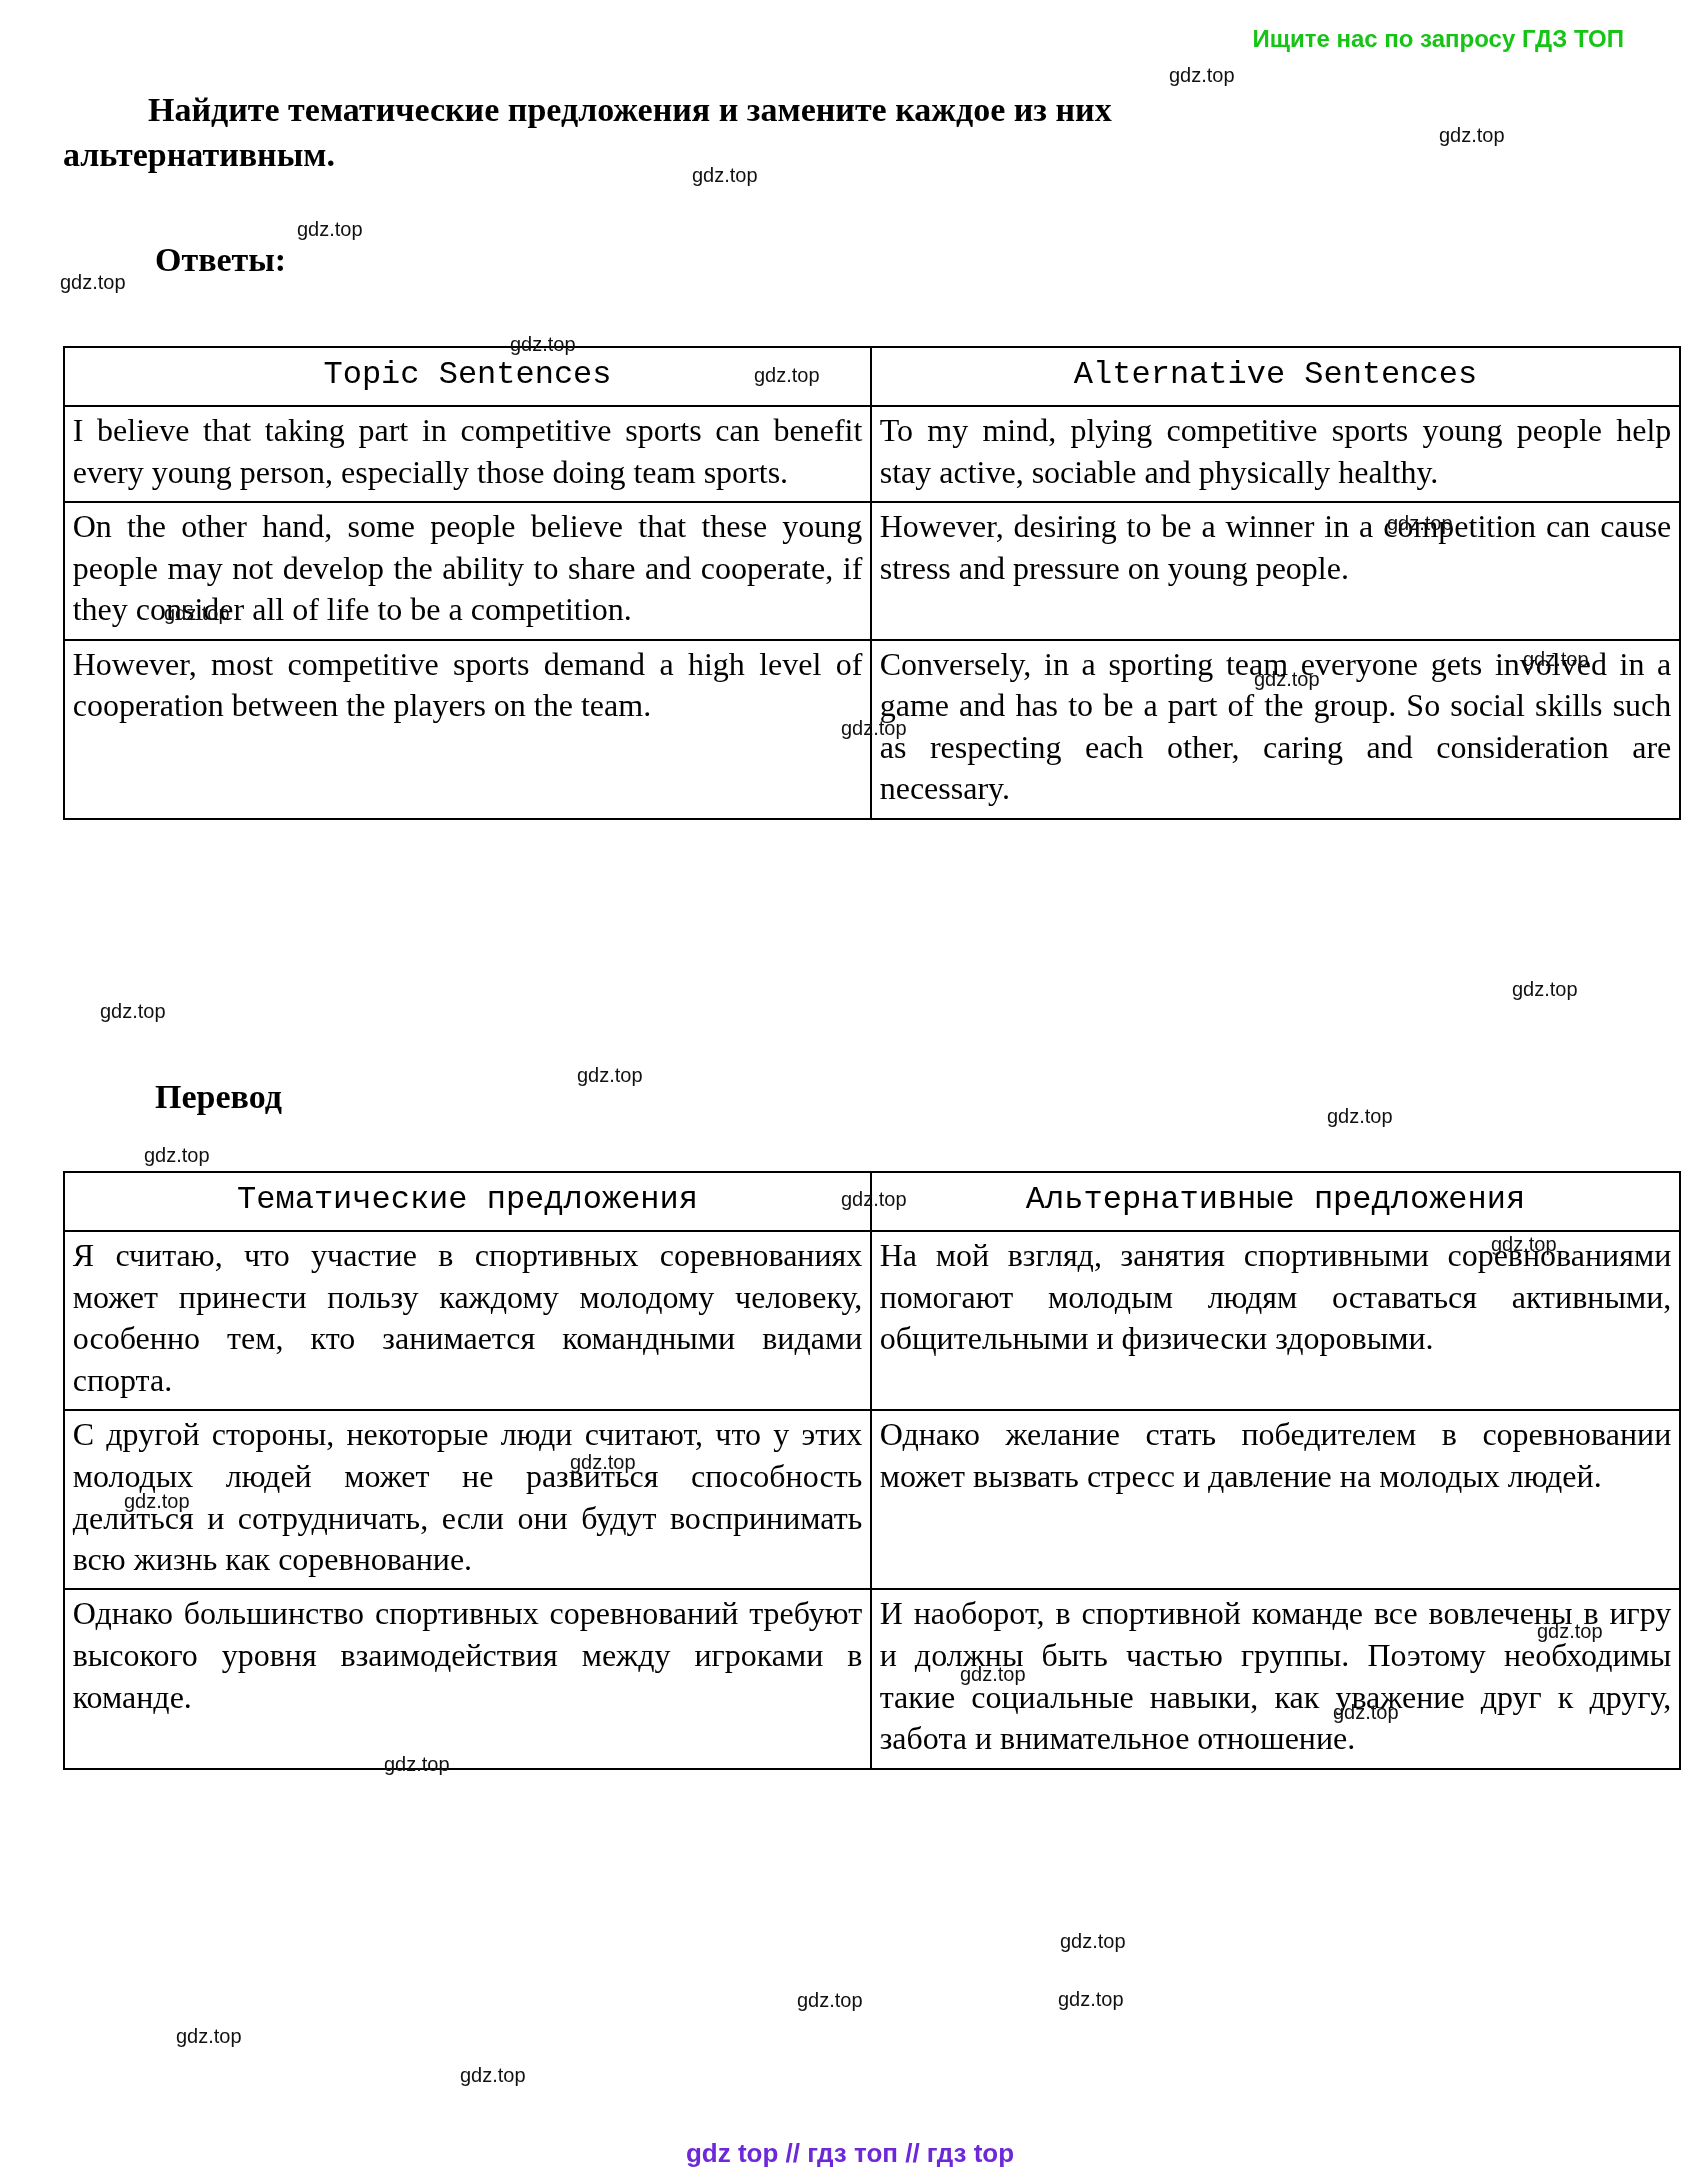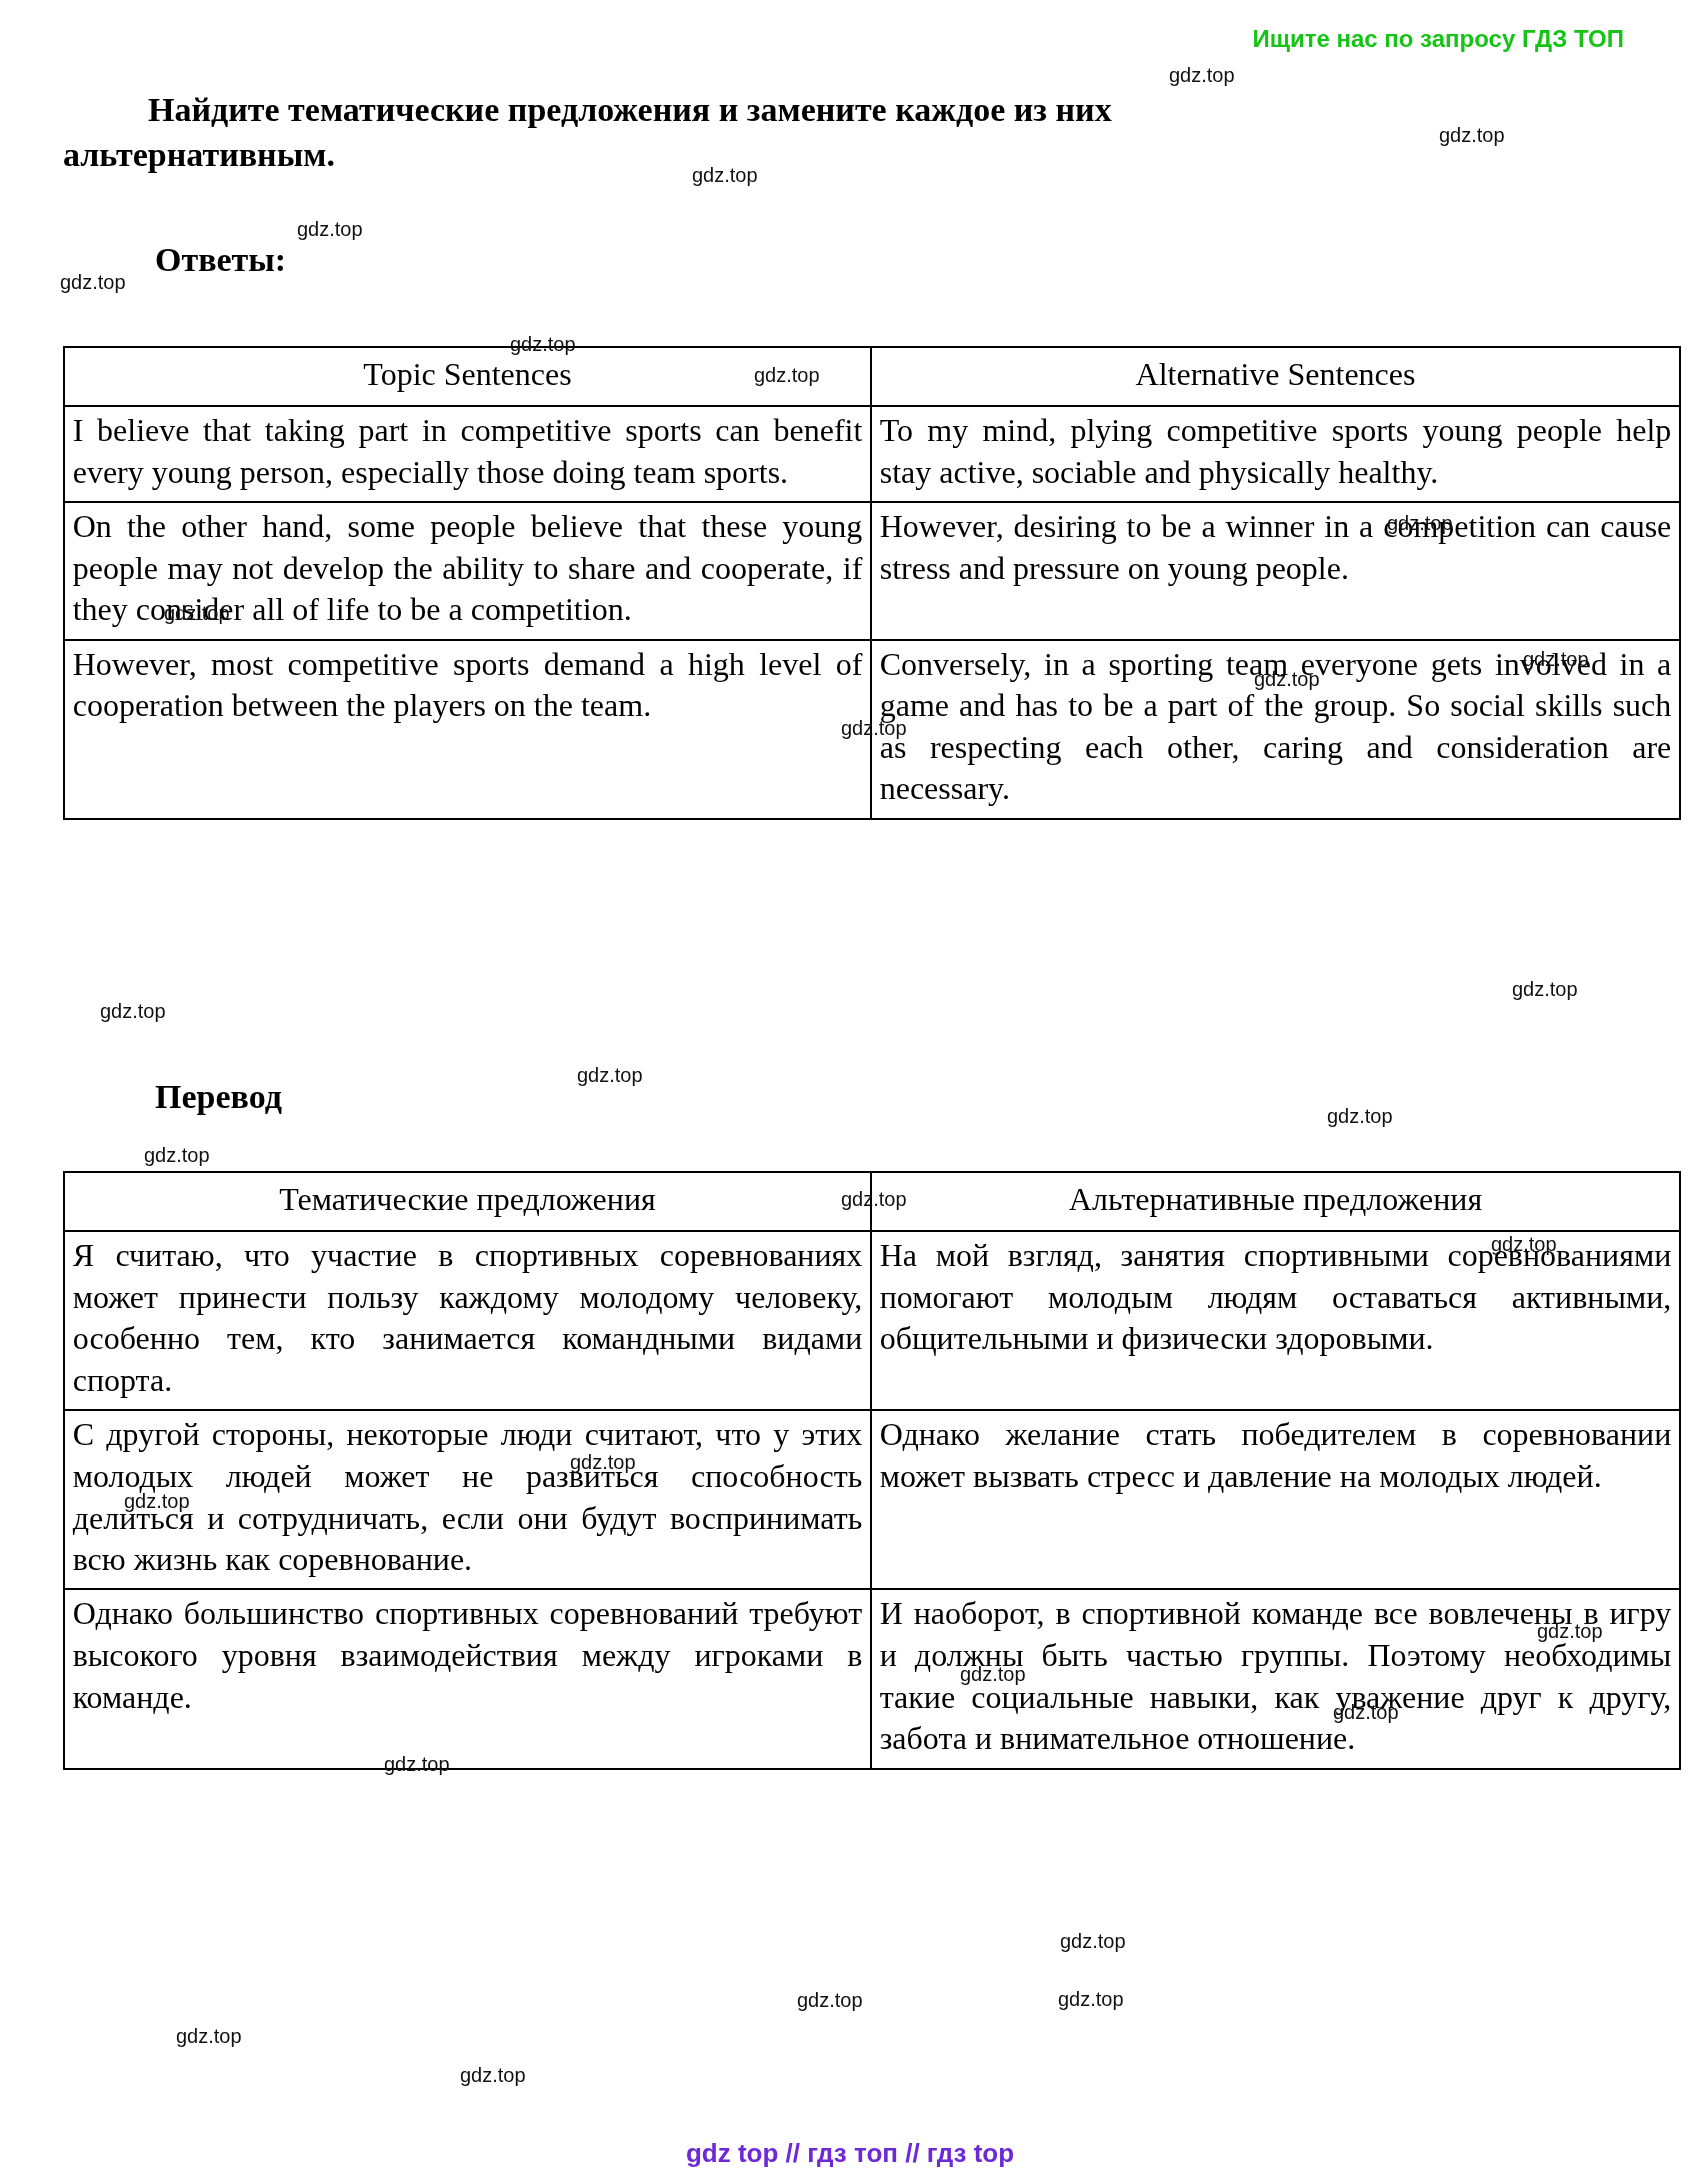--- a/index.html
+++ b/index.html
@@ -90,20 +90,21 @@
     border: 2.3px solid #000000;
     vertical-align: top;
     padding: 3.1px 7.7px 7.7px 7.7px;
     font-size: 32px;
     line-height: 1.30;
     font-weight: normal;
     background: transparent;
   }
   table.sheet th {
     padding: 6.2px 7.7px 9.3px 7.7px;
+    font-family: Liberation Mono, monospace;
   }
   table.sheet td.body-cell {
     text-align: justify;
     text-justify: inter-word;
     margin-top: 42px;
   }
   .col-left  { width: 807px; }
   .col-right { width: 809px; }
 
   #table-english { top: 346px; }

